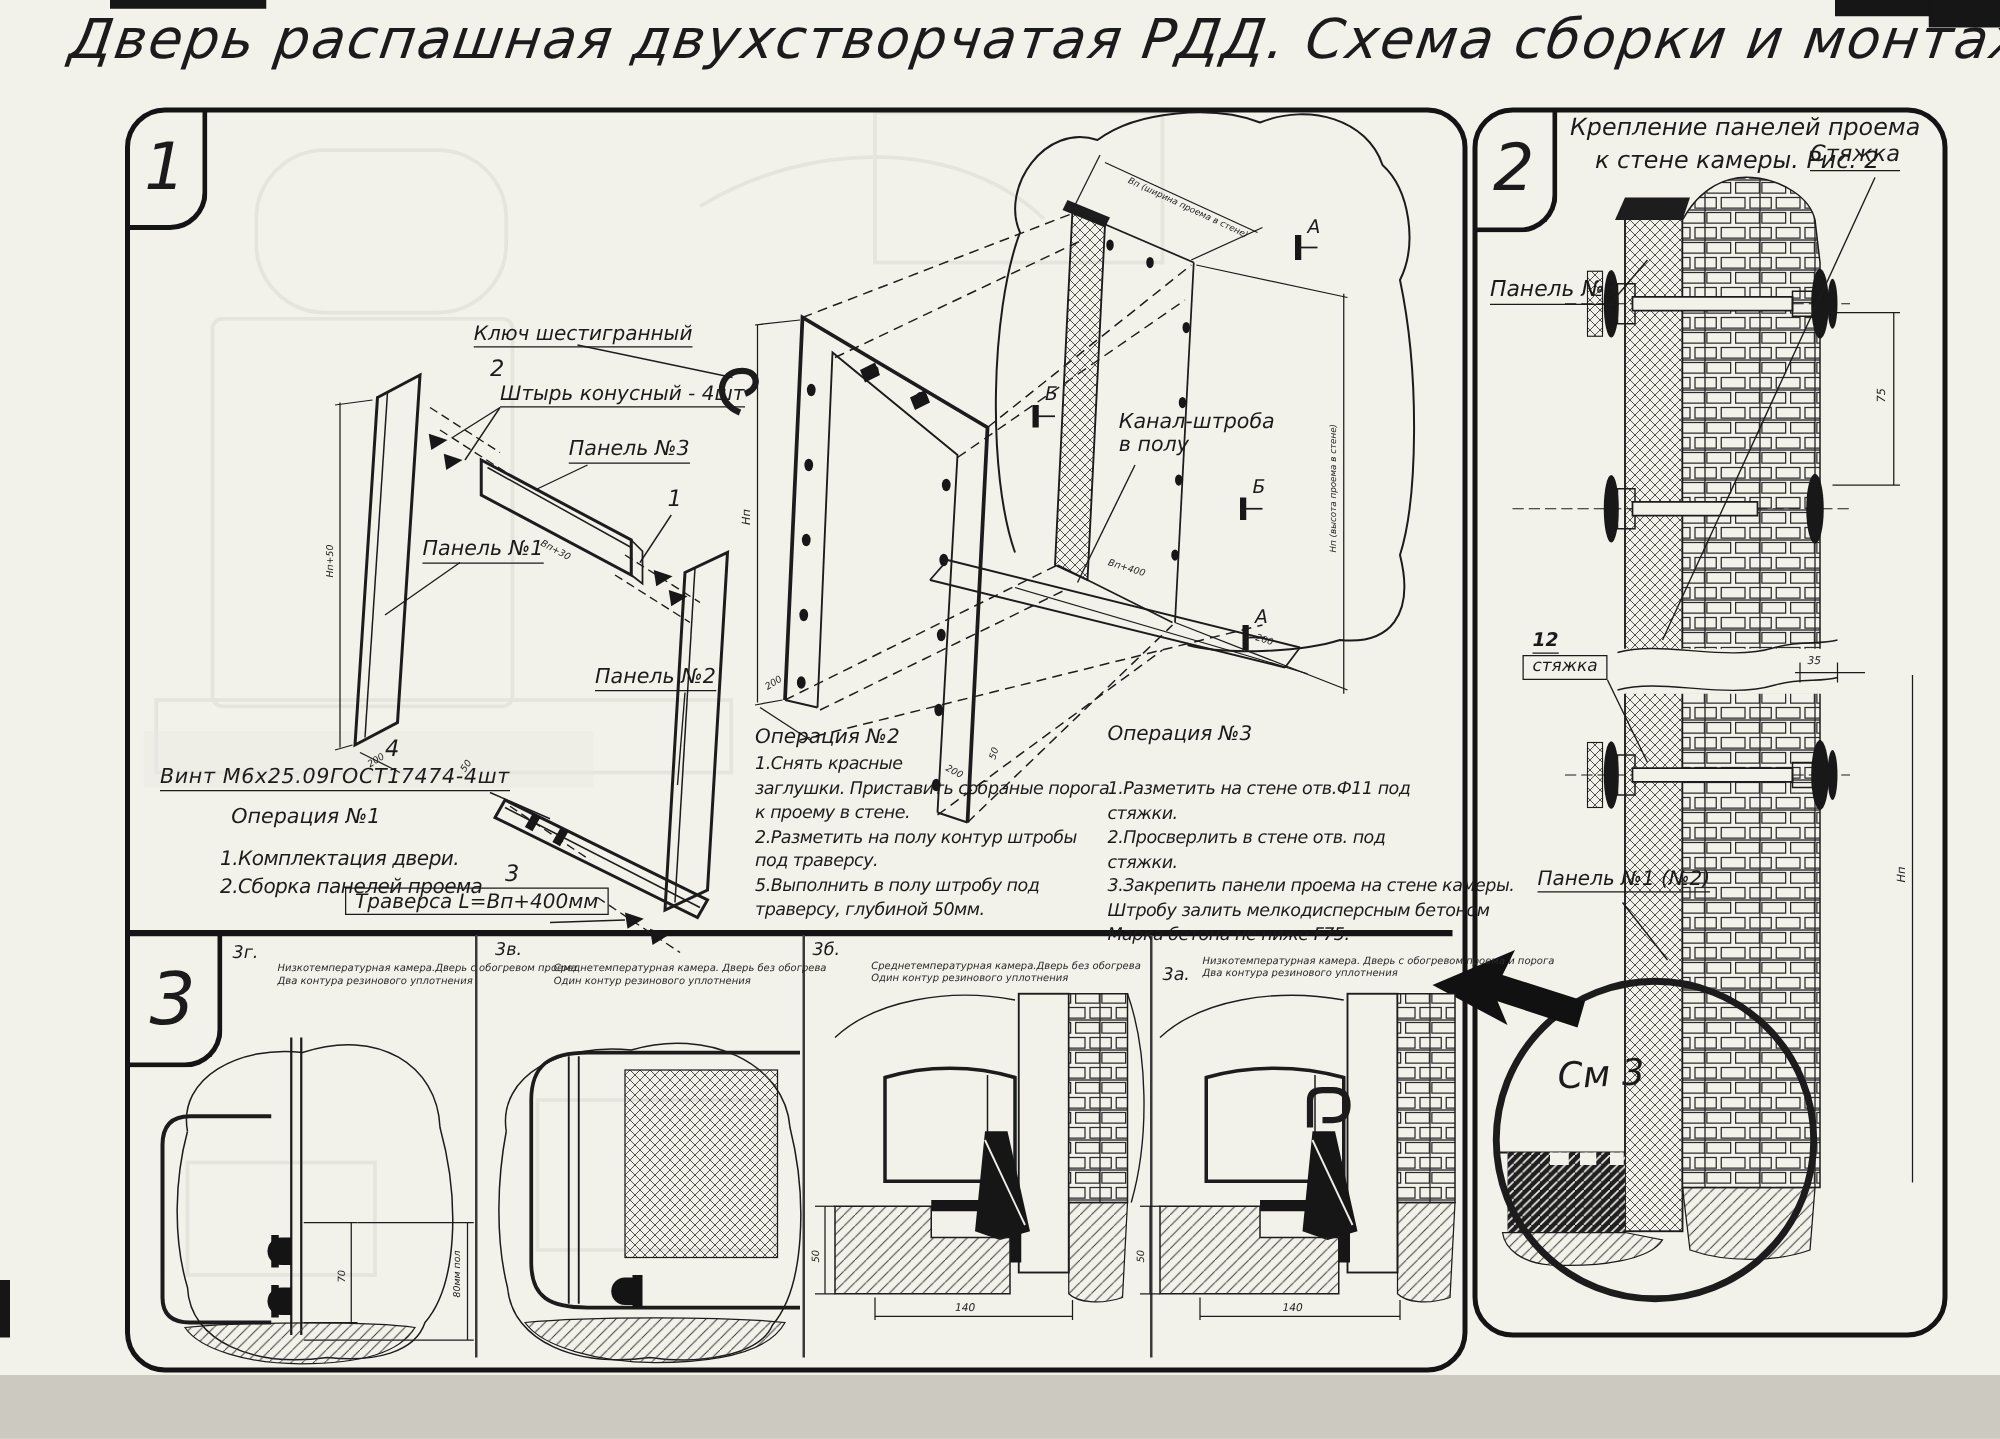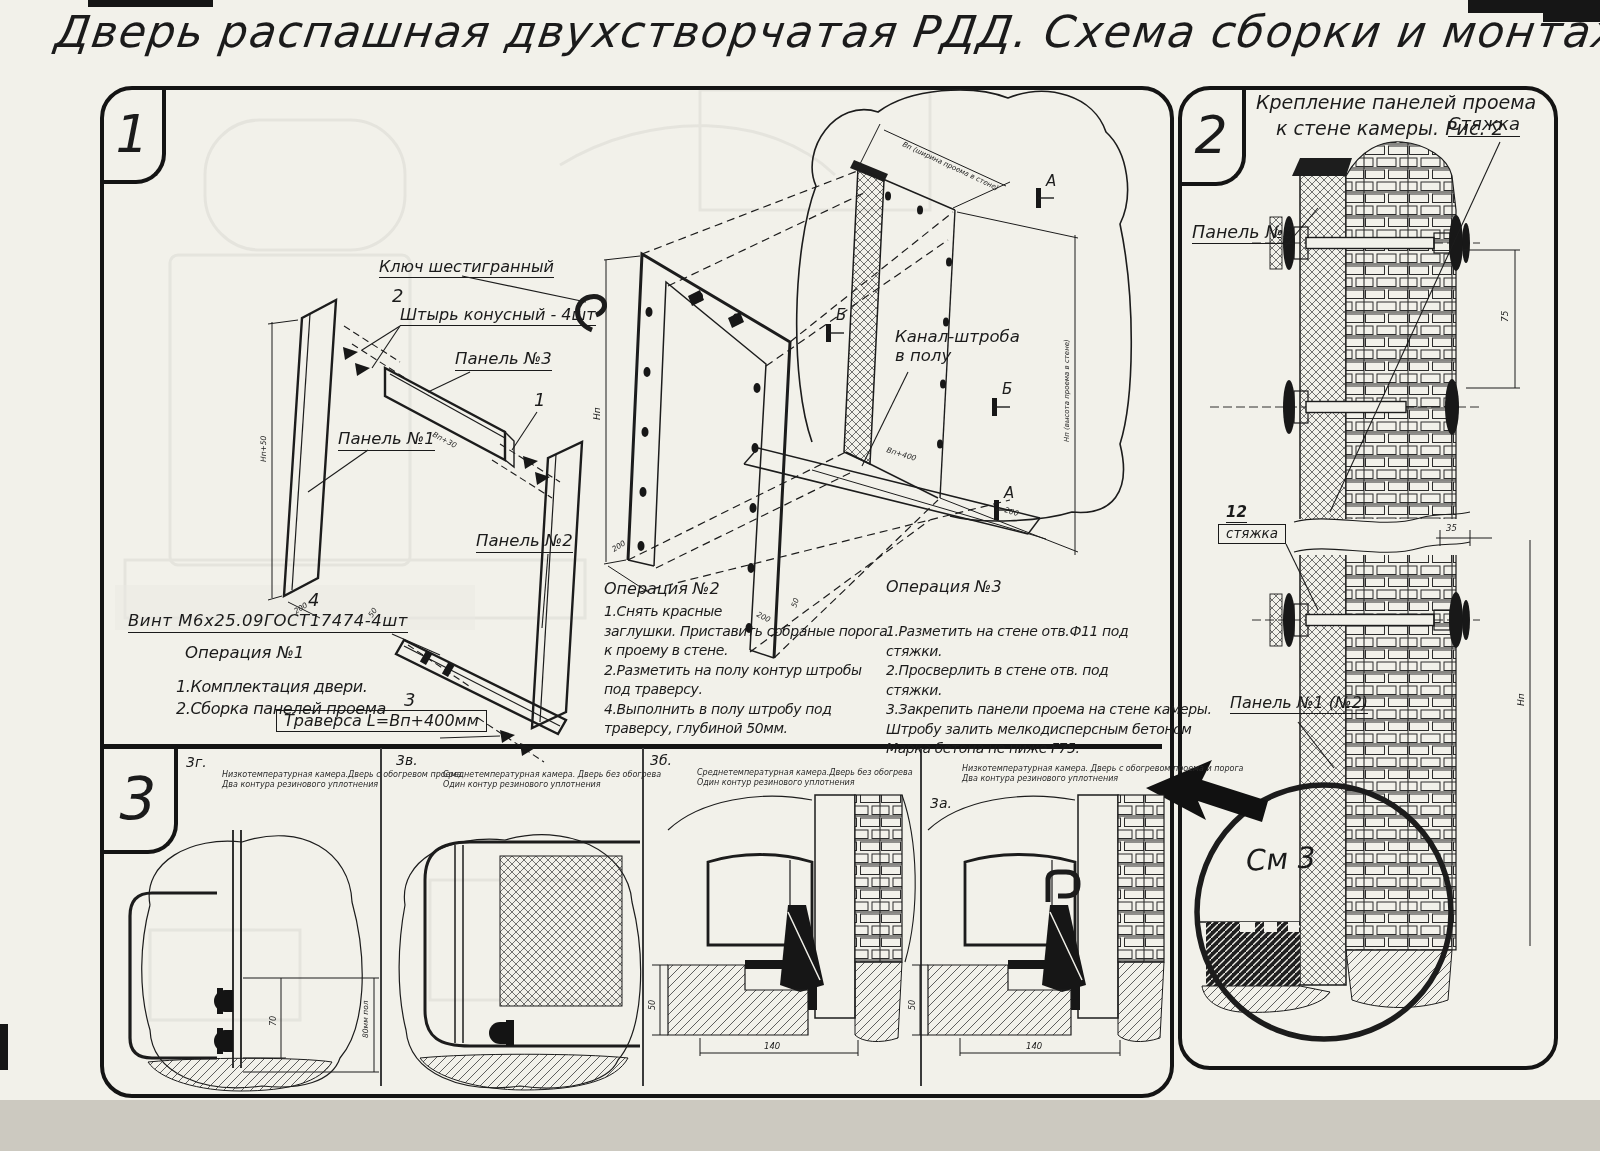--- a/index.html
+++ b/index.html
@@ -443,21 +443,21 @@
     <div>Канал-штроба</div>
     <div>в полу</div>
   </div>
   <div class="lbl" style="left:604px;top:580px;font-size:16px;">Операция №2</div>
   <div class="ops" style="left:604px;top:602px;">
     <div>1.Снять красные</div>
     <div>заглушки. Приставить собраные порога</div>
     <div>к проему в стене.</div>
     <div>2.Разметить на полу контур штробы</div>
     <div>под траверсу.</div>
-    <div>4.Выполнить в полу штробу под</div>
+    <div>5.Выполнить в полу штробу под</div>
     <div>траверсу, глубиной 50мм.</div>
   </div>
   <div class="lbl" style="left:886px;top:578px;font-size:16px;">Операция №3</div>
   <div class="ops" style="left:886px;top:600px;margin-top:22px;">
     <div>1.Разметить на стене отв.Ф11 под</div>
     <div>стяжки.</div>
     <div>2.Просверлить в стене отв.  под</div>
     <div>стяжки.</div>
     <div>3.Закрепить панели проема на стене камеры.</div>
     <div>Штробу залить мелкодисперсным бетоном</div>
@@ -481,19 +481,19 @@
   <div class="lbl" style="left:396px;top:752px;font-size:14px;">3в.</div>
   <div class="cap" style="left:443px;top:770px;">
     <div>Среднетемпературная камера. Дверь без обогрева</div>
     <div>Один контур резинового уплотнения</div>
   </div>
   <div class="lbl" style="left:650px;top:752px;font-size:14px;">3б.</div>
   <div class="cap" style="left:697px;top:768px;">
     <div>Среднетемпературная камера.Дверь без обогрева</div>
     <div>Один контур резинового уплотнения</div>
   </div>
-  <div class="lbl" style="left:930px;top:795px;font-size:14px;text-align:center;">3а.</div>
+  <div class="lbl" style="left:930px;top:772px;font-size:14px;text-align:center;">3а.</div>
   <div class="cap" style="left:962px;top:764px;">
     <div>Низкотемпературная камера. Дверь с обогревом проема и порога</div>
     <div>Два контура резинового уплотнения</div>
   </div>
 
 </div>
 
 </body></html>

